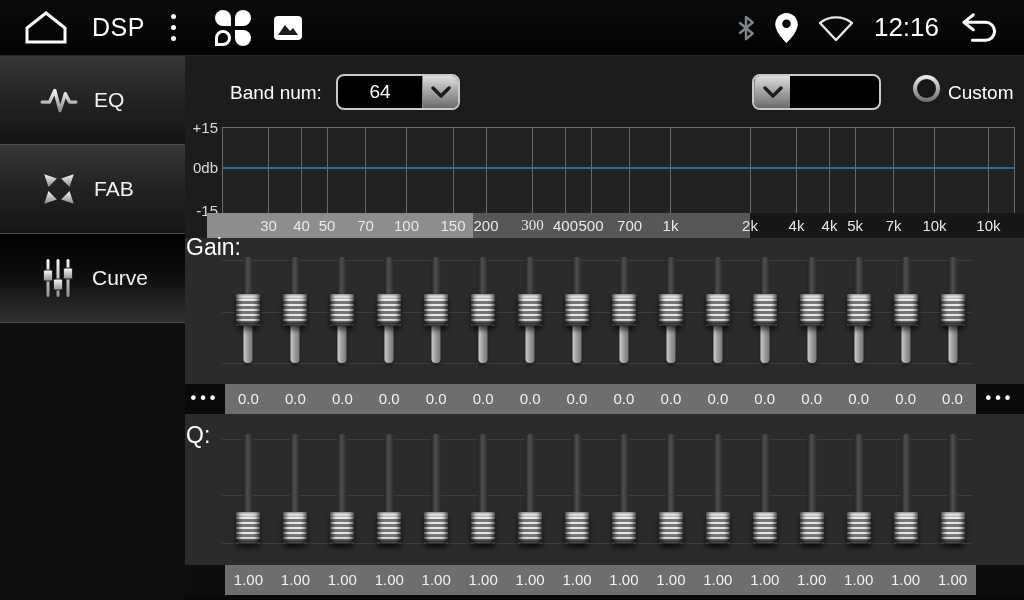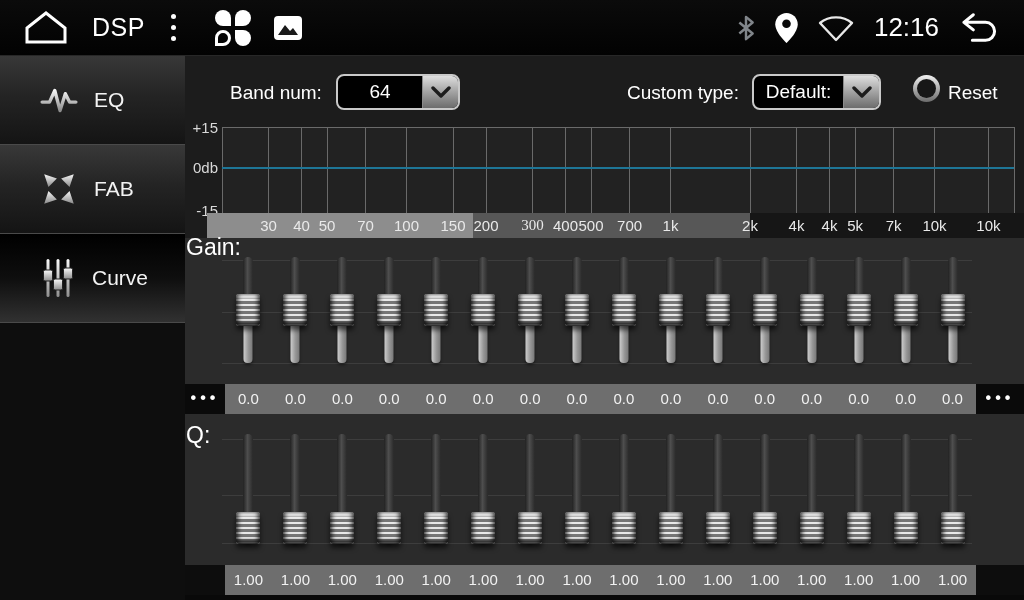--- a/index.html
+++ b/index.html
@@ -202,31 +202,29 @@
 
   <span class="ctl-label" style="left:45px;top:26px;">Band num:</span>
   <div class="dropdown" style="left:151px;top:18px;width:124px;">
     <span class="dd-value">64</span>
     <span class="dd-btn">
       <svg width="20" height="12" viewBox="0 0 20 12">
           <path d="M2,2 L10,10 L18,2" fill="none" stroke="#1d1d1d" stroke-width="3.4" stroke-linecap="round" stroke-linejoin="round"></path>
         </svg>
     </span>
   </div>
-  <span class="ctl-label" style="left:442px;top:26px;">Custom type:</span>
   <div class="dropdown" style="left:567px;top:18px;width:129px;">
-    <span class="dd-value">Default:</span>
     <span class="dd-btn">
       <svg width="20" height="12" viewBox="0 0 20 12">
           <path d="M2,2 L10,10 L18,2" fill="none" stroke="#1d1d1d" stroke-width="3.4" stroke-linecap="round" stroke-linejoin="round"></path>
         </svg>
     </span>
   </div>
   <div class="radio" style="left:728px;top:19px;"></div>
-  <span class="ctl-label" style="left:763px;top:26px;">Reset</span>
+  <span class="ctl-label" style="left:763px;top:26px;">Custom</span>
 
   <div class="plot-bg"></div>
   <div class="plot-topline"></div>
   <span class="ylabel" style="top:63px;">+15</span>
   <span class="ylabel" style="top:103px;">0db</span>
   <span class="ylabel" style="top:146px;">-15</span>
   <div id="grid-layer">
       <div class="vline" style="left: 36.5px;"></div>
       <div class="vline" style="left: 828.5px;"></div>
       <div class="vline" style="left: 82.9881px;"></div>

